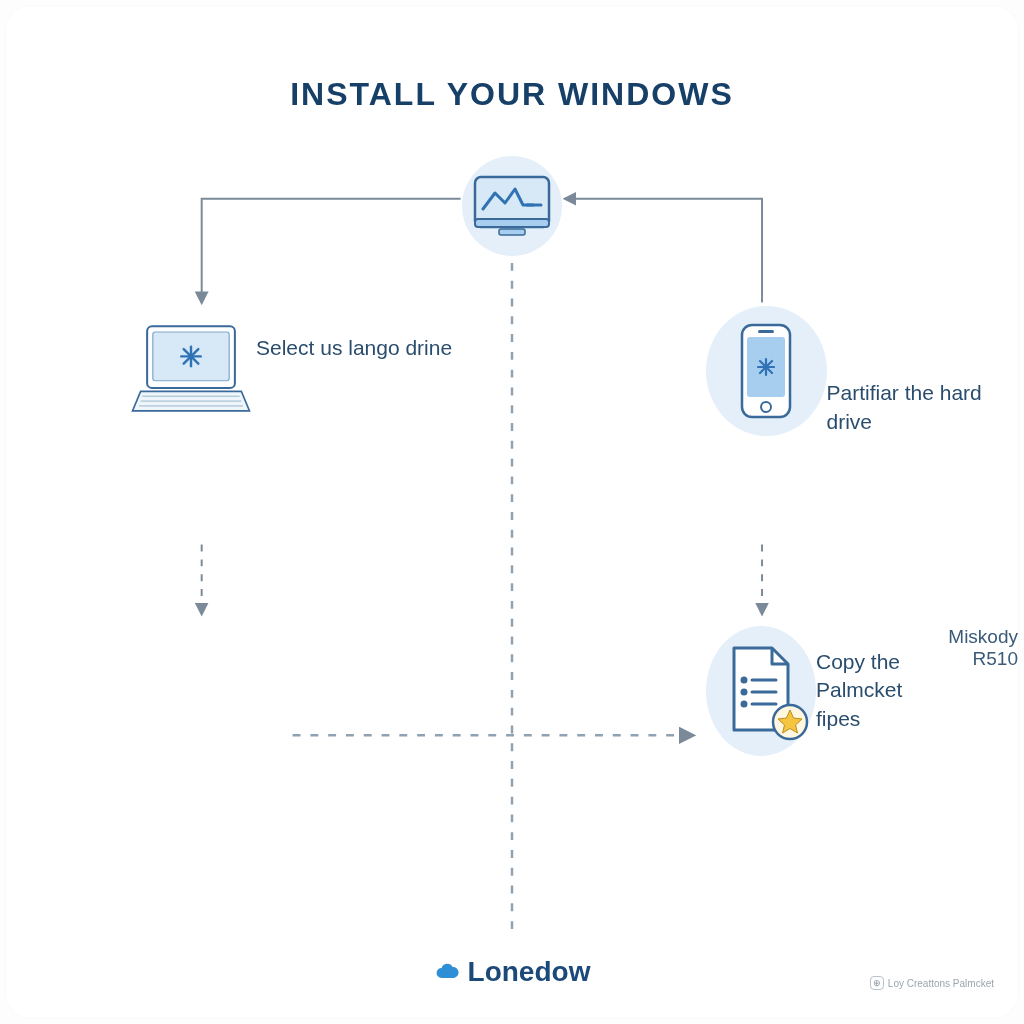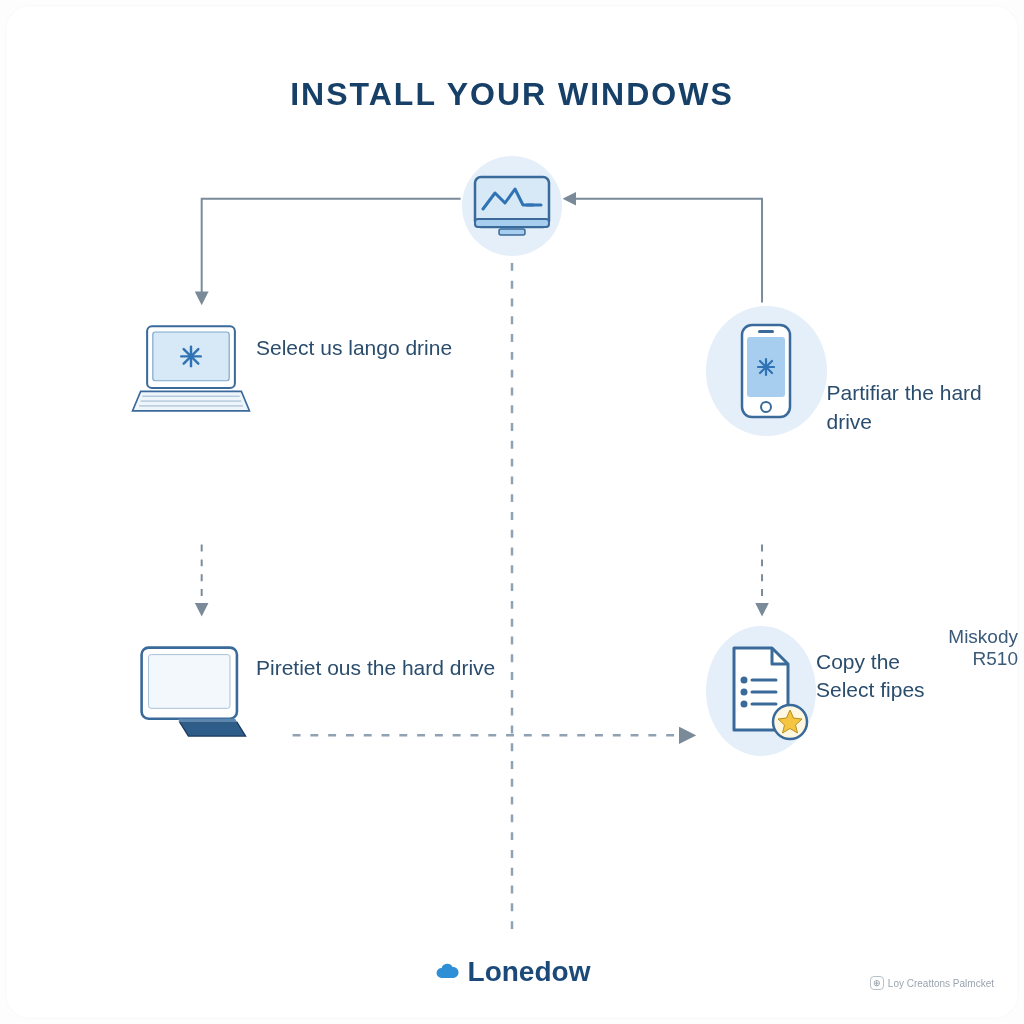--- a/index.html
+++ b/index.html
@@ -173,51 +173,39 @@
           <line x1="0" y1="-8" x2="0" y2="8"></line>
           <line x1="-8" y1="0" x2="8" y2="0"></line>
           <line x1="-6" y1="-6" x2="6" y2="6"></line>
           <line x1="-6" y1="6" x2="6" y2="-6"></line>
         </g>
       </svg>
     </div>
     <div class="caption">Partifiar the hard drive</div>
   </div>
 
-  <div id="node-bl" class="node" style="align-items:flex-start;">
-    <div class="circle">
-      <svg width="150" height="120" viewBox="0 0 150 120">
-        <rect x="18" y="10" width="110" height="82" rx="8" fill="#ffffff" stroke="#3a6a9a" stroke-width="3"></rect>
-        <rect x="26" y="18" width="94" height="62" rx="3" fill="#f3f8fc" stroke="#9bb8d2" stroke-width="1"></rect>
-
-        <path d="M 62 96 L 128 96 L 138 112 L 72 112 Z" fill="#2f5d8a" stroke="#1a3a5c" stroke-width="1.5"></path>
-        <path d="M 62 96 L 128 96 L 126 92 L 60 92 Z" fill="#5a86b0"></path>
-      </svg>
-    </div>
-    <div class="caption">Piretiet ous the hard drive</div>
-  </div>
 
   <div id="node-br" class="node" style="align-items:flex-start;">
     <div class="circle">
       <svg width="110" height="110" viewBox="0 0 110 110">
         <path d="M 28 12 L 66 12 L 82 28 L 82 94 L 28 94 Z" fill="#ffffff" stroke="#3a6a9a" stroke-width="3" stroke-linejoin="round"></path>
         <path d="M 66 12 L 66 28 L 82 28" fill="none" stroke="#3a6a9a" stroke-width="3" stroke-linejoin="round"></path>
         <g stroke="#3a6a9a" stroke-width="3" stroke-linecap="round">
           <circle cx="38" cy="44" r="2" fill="#3a6a9a"></circle>
           <line x1="46" y1="44" x2="70" y2="44"></line>
           <circle cx="38" cy="56" r="2" fill="#3a6a9a"></circle>
           <line x1="46" y1="56" x2="70" y2="56"></line>
           <circle cx="38" cy="68" r="2" fill="#3a6a9a"></circle>
           <line x1="46" y1="68" x2="70" y2="68"></line>
         </g>
         <circle cx="84" cy="86" r="17" fill="#fff7df" stroke="#3a6a9a" stroke-width="2.5"></circle>
         <path d="M 84 74 L 87.5 82 L 96 83 L 89.5 89 L 91.5 97 L 84 92.5 L 76.5 97 L 78.5 89 L 72 83 L 80.5 82 Z" fill="#f5c542" stroke="#b88f1e" stroke-width="1"></path>
       </svg>
     </div>
-    <div class="caption" style="margin-top:22px;">Copy the Select fipes</div>
+    <div class="caption" style="margin-top:22px;">Copy the Palmcket fipes</div>
     <div class="caption-sub">Miskody R510</div>
   </div>
 
   <div class="brand">
     <svg width="26" height="20" viewBox="0 0 26 20">
       <path d="M 8 16 A 5 5 0 0 1 8 6 A 6 6 0 0 1 19 5 A 4.5 4.5 0 0 1 20 16 Z" fill="#2f8fd6"></path>
     </svg>
     <span>Lonedow</span>
   </div>
 

